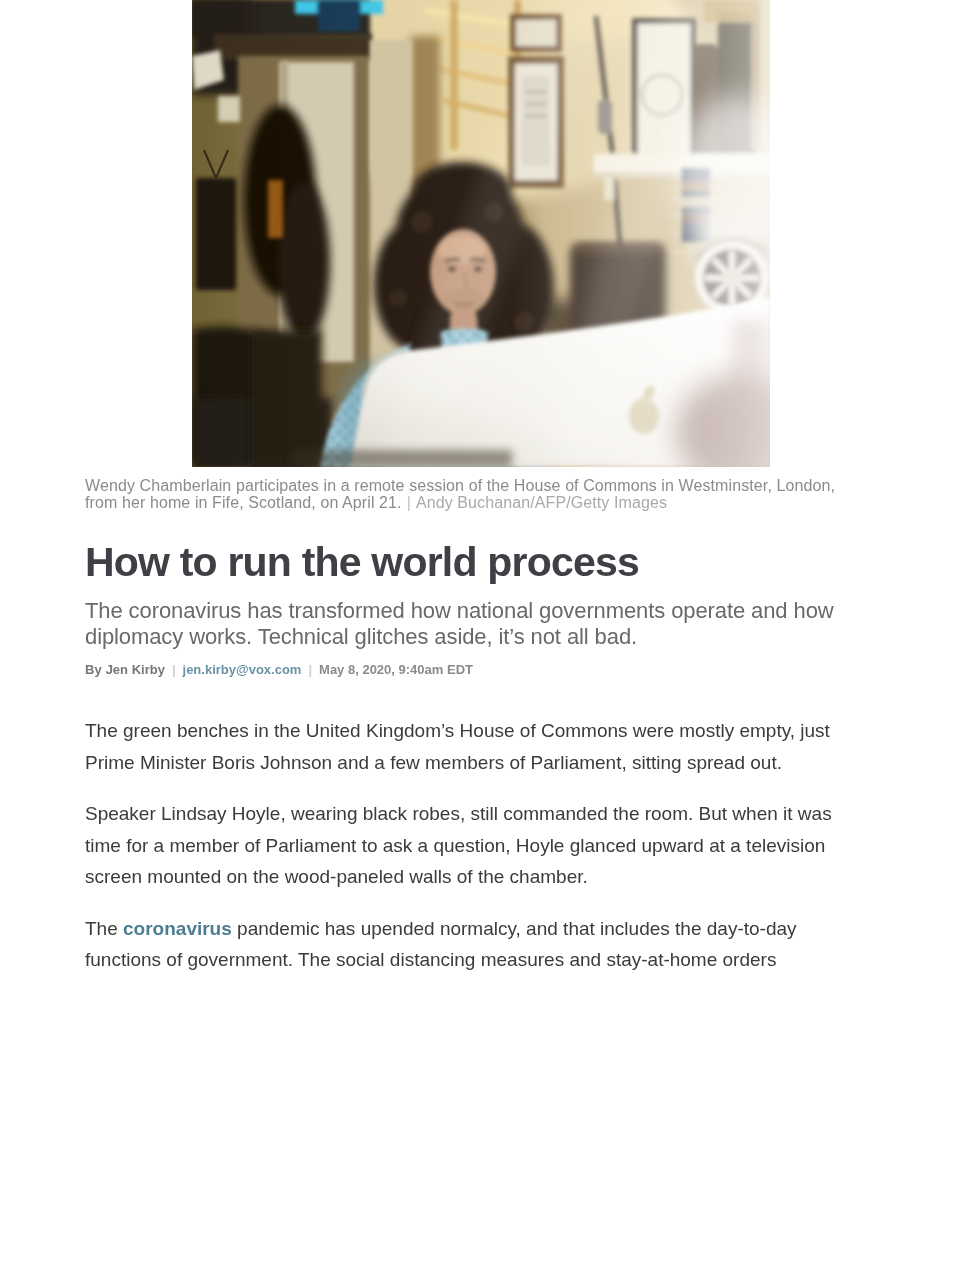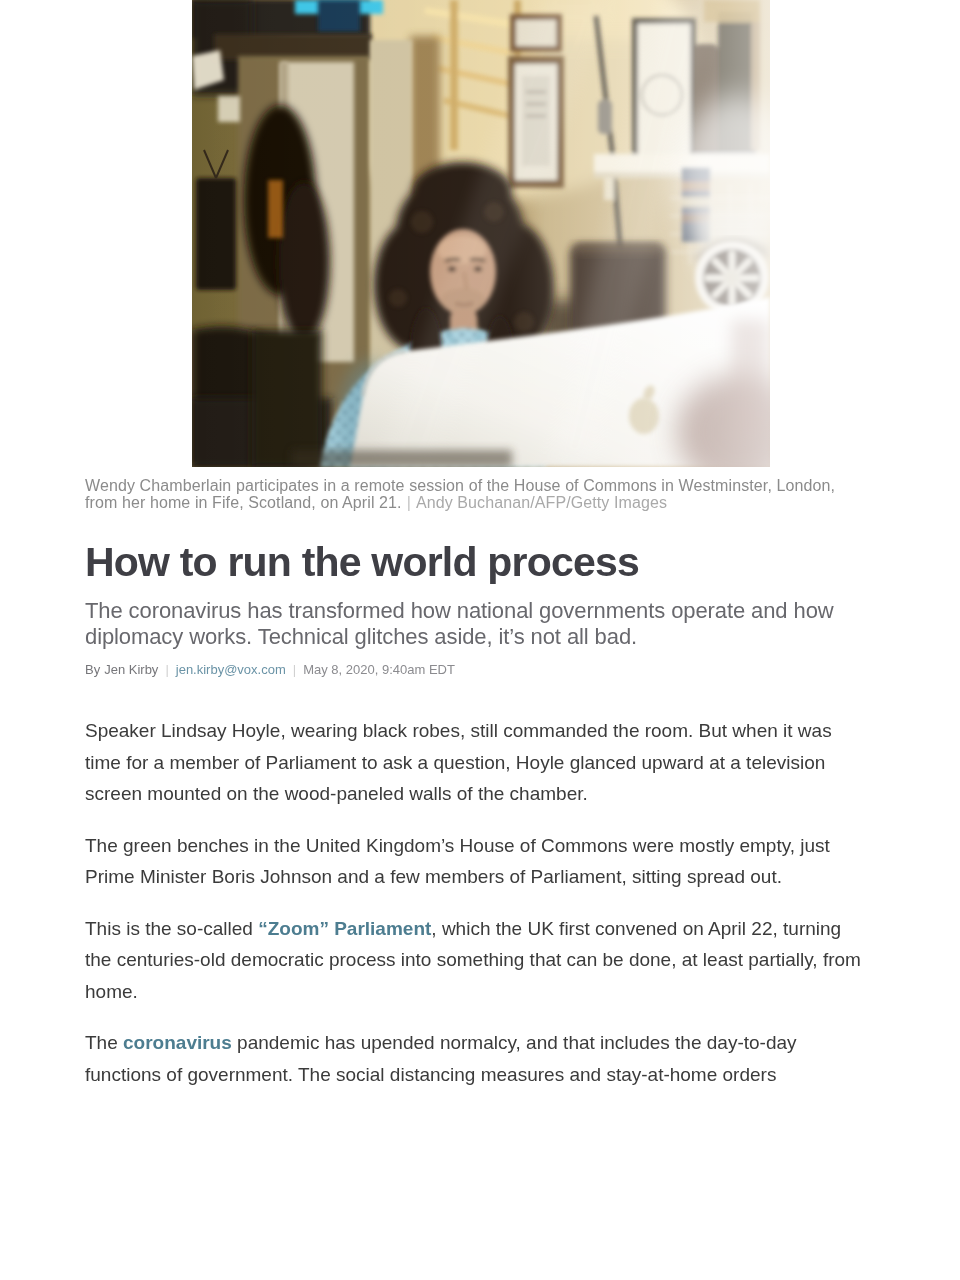--- a/index.html
+++ b/index.html
@@ -29,21 +29,21 @@
     color: #3f3f45;
   }
   .dek {
     margin: 13px 0 0 0; max-width: 762px;
     font-size: 22px; line-height: 25.5px;
     letter-spacing: -0.1px;
     color: #68686d; font-weight: 400;
   }
   .byline {
     margin-top: 13px;
-    font-size: 13px; color: #76767a;
+    font-size: 13px; color: #76767a; font-weight: bold;
   }
   .byline .sep { color: #d0d0d0; margin: 0 7px; }
   .byline .prefix { margin-right: 4px; }
   .byline a { text-decoration: none; cursor: pointer; }
   .author-link { color: #76767a; }
   .email-link { color: var(--link-muted, #6a93a6); }
   .pub-date { color: #8b8b8f; }
 
   .article-body {
     margin-top: 38px; width: 785px;
@@ -251,18 +251,17 @@
 
   <h1 class="headline">How to run the world process</h1>
 
   <p class="dek">The coronavirus has transformed how national governments operate and how diplomacy works. Technical glitches aside, it’s not all bad.</p>
 
   <div class="byline">
     <span class="prefix">By</span><a class="author-link">Jen Kirby</a><span class="sep">|</span><a class="email-link">jen.kirby@vox.com</a><span class="sep">|</span><span class="pub-date">May 8, 2020, 9:40am EDT</span>
   </div>
 
   <div class="article-body" id="article-body">
+      <p>The green benches in the United Kingdom’s House of Commons were mostly empty, just Prime Minister Boris Johnson and a few members of Parliament, sitting spread out.</p>
       <p>Speaker Lindsay Hoyle, wearing black robes, still commanded the room. But when it was time for a member of Parliament to ask a question, Hoyle glanced upward at a television screen mounted on the wood-paneled walls of the chamber.</p>
-      <p>The green benches in the United Kingdom’s House of Commons were mostly empty, just Prime Minister Boris Johnson and a few members of Parliament, sitting spread out.</p>
-      <p>This is the so-called <a class="body-link">“Zoom” Parliament</a>, which the UK first convened on April 22, turning the centuries-old democratic process into something that can be done, at least partially, from home.</p>
       <p>The <a class="body-link">coronavirus</a> pandemic has upended normalcy, and that includes the day-to-day functions of government. The social distancing measures and stay-at-home orders</p>
     </div>
 </div>
 
 </body></html>

